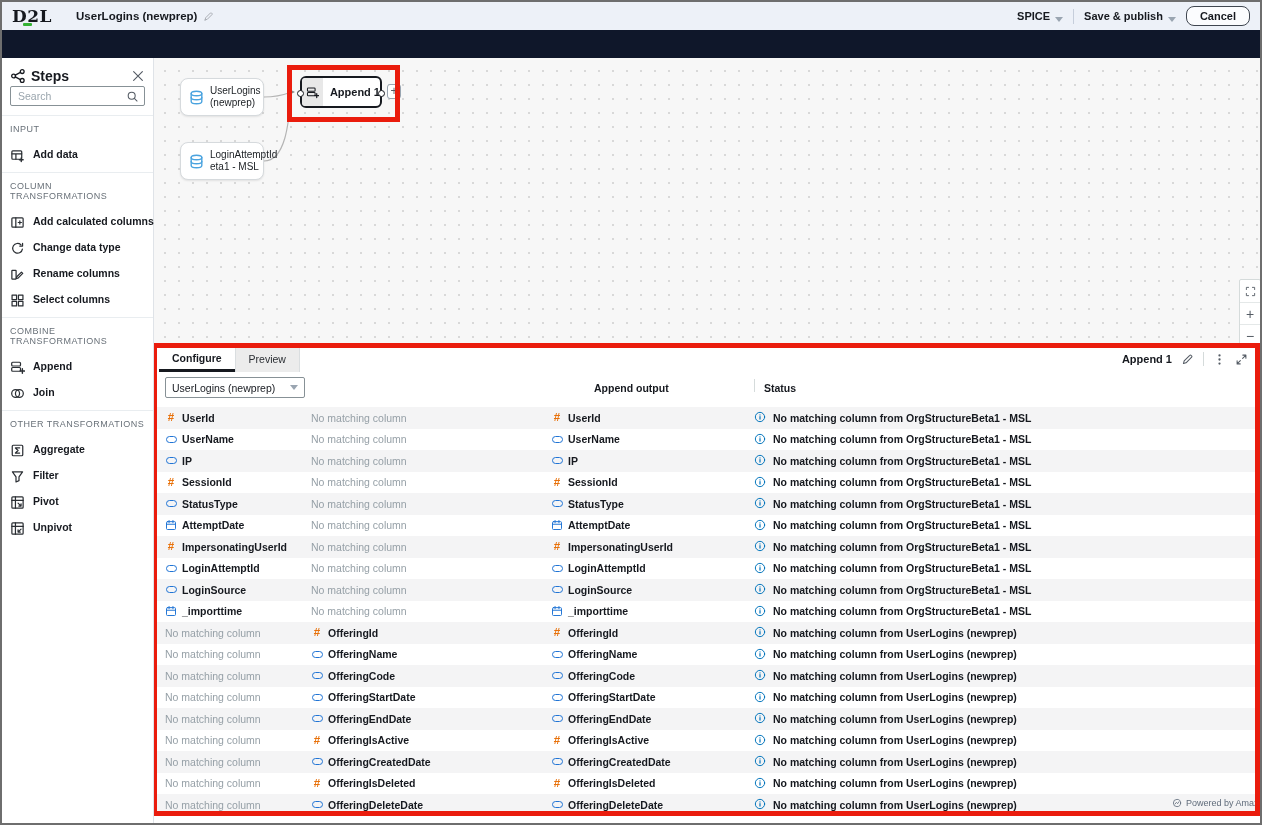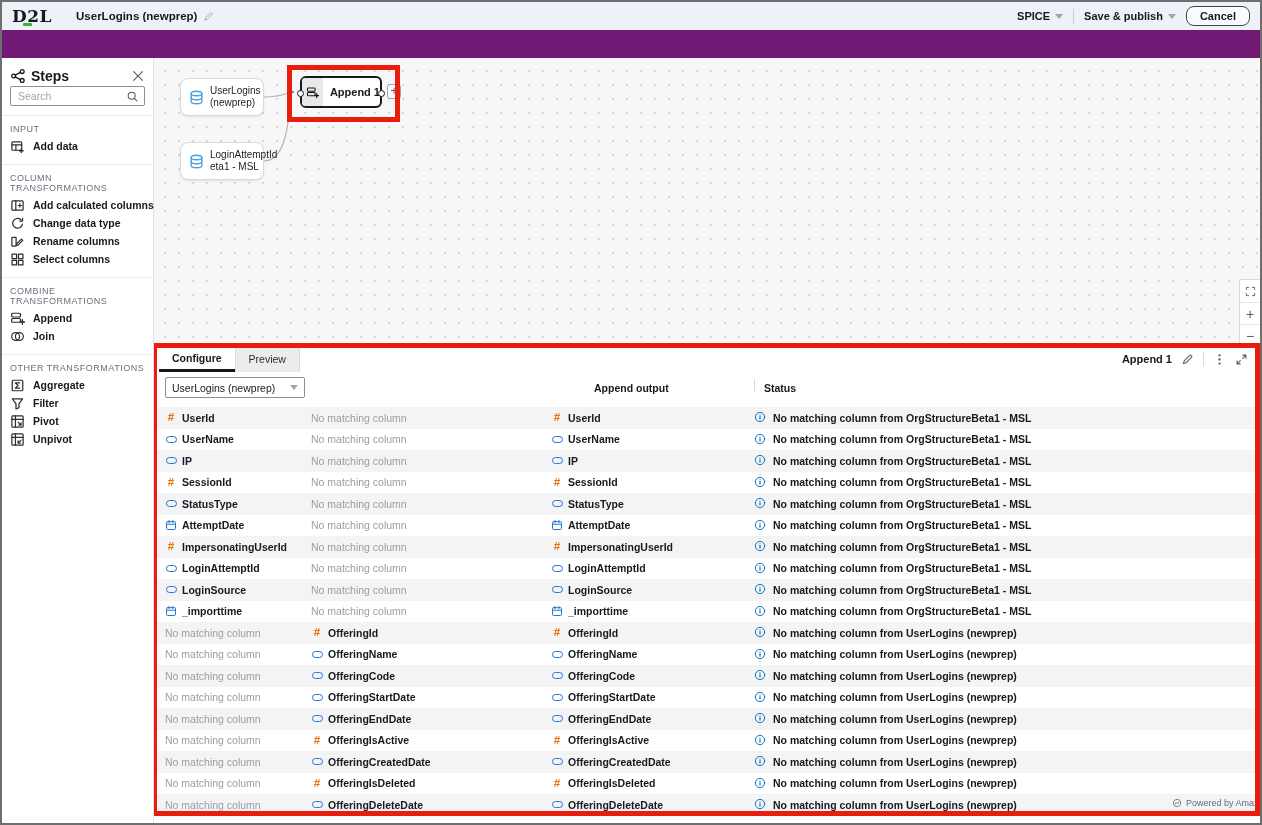--- a/index.html
+++ b/index.html
@@ -1,32 +1,32 @@
 <!DOCTYPE html>
 <html><head>
 <meta charset="utf-8">
 <style>
   html,body{margin:0;padding:0;background:#fff;}
   *{box-sizing:border-box;}
   .screen{
     position:relative;width:1262px;height:825px;overflow:hidden;
-    border:2px solid #6e6e6e;background:#701a75;
+    border:2px solid #6e6e6e;background:#0f172a;
     font-family:"Liberation Sans",sans-serif;color:#16191f;
   }
   
   .hdr{position:absolute;top:0;left:0;right:0;height:28px;background:#edf1f8;
        display:flex;align-items:center;padding:0 10px;}
   .logo{font-family:"DejaVu Serif",serif;font-weight:700;font-size:17px;line-height:1;
         position:relative;letter-spacing:.5px;}
   .logo-mark{position:absolute;left:11px;bottom:-1px;width:9px;height:3px;background:#35b234;border-radius:1px;}
   .hdr-title{margin-left:24px;font-size:11.5px;font-weight:700;}
   .hdr-pencil{margin-left:6px;opacity:.35;width:11px;height:11px;}
   .hdr-spacer{flex:1;}
   .hdr-right{display:flex;align-items:center;gap:10px;}
-  .hdr-ddl{display:flex;align-items:center;gap:5px;font-size:11px;font-weight:700;cursor:pointer;}
+  .hdr-ddl{display:flex;align-items:flex-end;gap:5px;font-size:11px;font-weight:700;cursor:pointer;}
   .chev{width:0;height:0;border-left:4px solid transparent;border-right:4px solid transparent;
         border-top:5px solid #9aa5b1;display:inline-block;}
   .vdiv{width:1px;height:15px;background:#c6cedb;}
   .cancel-btn{border:1.6px solid #3f4650;border-radius:8px;background:#fbfcfe;
         font-size:11px;font-weight:700;padding:3px 13px;color:#16191f;cursor:pointer;
         font-family:"Liberation Sans",sans-serif;text-align:center;}
   
   .tbar{position:absolute;top:28px;left:0;right:0;height:28px;background:#fff;
         display:flex;align-items:center;padding:0 8px;margin-top:44px;}
   .tool-btn{width:20px;height:20px;border-radius:2px;display:flex;align-items:center;justify-content:center;
@@ -49,21 +49,21 @@
   .sb-close{width:14px;height:14px;color:#545b64;cursor:pointer;}
   .sb-sub{font-size:10.3px;color:#2a2e33;padding:4px 8px 6px 8px;line-height:1.2;}
   .sb-search{margin:0 8px;height:20px;border:1px solid #879196;border-radius:2px;display:flex;align-items:center;
         padding:0 5px;background:#fff;}
   .sb-search input{border:none;outline:none;flex:1;font-size:10.5px;min-width:0;
         font-family:"Liberation Sans",sans-serif;color:#16191f;background:transparent;}
   .sb-search input::placeholder{color:#9aa5ad;}
   .sb-search .sch-ic{width:13px;height:13px;color:#545b64;}
   .sb-hr{height:1px;background:#e9edf0;margin:9px 0 6px 0;}
   .sec-label{font-size:9px;letter-spacing:.5px;color:#687078;padding:2px 8px 3px 8px;}
-  .sb-item{display:flex;align-items:center;gap:8px;padding:2.5px 8px;height:18px;cursor:pointer;}
+  .sb-item{display:flex;align-items:flex-start;gap:8px;padding:2.5px 8px;height:18px;cursor:pointer;margin-top:8px;}
   .sb-item .it-ic{width:15px;height:15px;color:#2a2e33;flex:none;display:flex;align-items:center;justify-content:center;}
   .sb-item .it-lb{font-size:10.5px;font-weight:700;color:#16191f;white-space:nowrap;}
   
   .canvas{flex:1;position:relative;background:#f7f7f7;
      background-image:radial-gradient(#d8d8d8 1px,transparent 1.2px);
      background-size:14px 14px;background-position:4px 6px;overflow:hidden;}
   .node{position:absolute;width:84px;height:38px;background:#fff;border:1px solid #d6dadd;border-radius:8px;
      box-shadow:0 1px 2px rgba(0,0,0,.09);display:flex;align-items:center;padding:0 4px 0 7px;gap:5px;cursor:pointer;}
   .node .db-ic{width:17px;height:17px;color:#4aa3df;flex:none;}
   .node .n-txt{font-size:10px;line-height:1.25;color:#1b1f23;}

